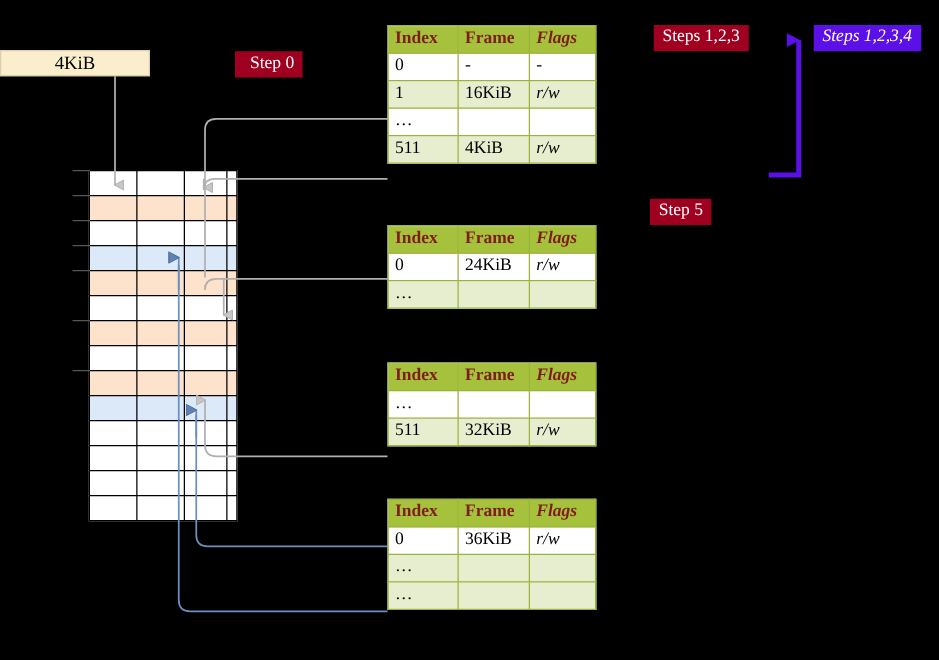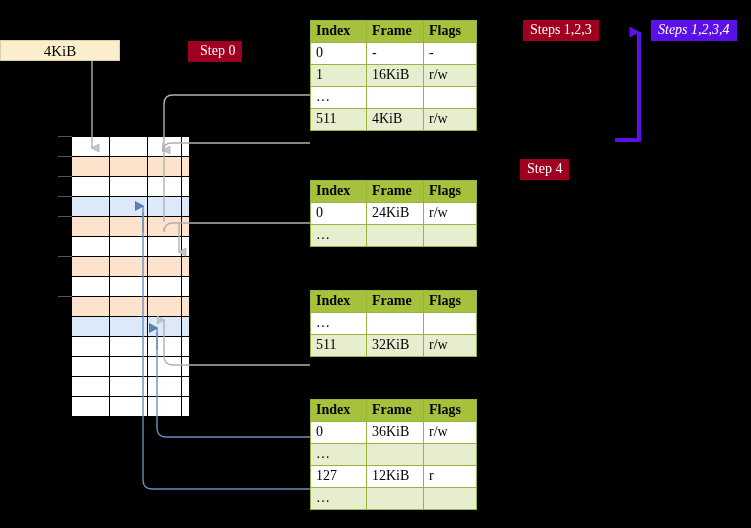--- a/index.html
+++ b/index.html
@@ -62,30 +62,30 @@
     padding:2px 5px 3px 5px;
     height:21px;
     box-sizing:border-box;
     vertical-align:middle;
     text-align:left;
     font-weight:normal;
     white-space:nowrap;
   }
   .ptable th{
     background:#a6c13c;
-    color:#000000;
+    color:#7f1d1d;
     font-weight:bold;
     font-size:14px;
   }
   .ptable tr.alt td{background:#e7eed0;}
   .ptable tr.plain td{background:#ffffff;}
   .ptable td.hl{background:#fbf7a8;}
   .col-index{width:56px;}
   .col-frame{width:57px;}
-  .col-flags{width:53px;}
+  .col-flags{width:53px;font-style:italic;}
 
   
   svg.wires{position:absolute;left:0;top:0;width:751px;height:528px;overflow:visible;pointer-events:none;}
 </style>
 </head>
 <body>
 
 <div class="stage">
 
   <div class="memlabel" id="memlabel" style="left: 0px; top: 40px; width: 120px; height: 21px;">4KiB</div>
@@ -144,21 +144,21 @@
     <path d="M143,212 L143,480 Q143,489 152,489 L310,489" fill="none" stroke="#6b8fbf" stroke-width="1.4"></path>
     <path d="M143,232 L143,206" fill="none" stroke="#6b8fbf" stroke-width="1.4" marker-end="url(#ah-blue)"></path>
 
     <path d="M615,140 L639,140 L639,32" fill="none" stroke="#5b10e8" stroke-width="4" marker-end="url(#ah-violet)"></path>
   </svg>
 
   <div id="badges">
       <div class="badge red" style="left: 188px; top: 41px; background: rgb(160, 0, 32); padding-left: 12px;">Step 0</div>
       <div class="badge red" style="left: 512px; top: 20px; background: rgb(160, 0, 32); margin-left: 11px;">Steps 1,2,3</div>
       <div class="badge violet" style="left: 651px; top: 20px; background: rgb(91, 16, 232);">Steps 1,2,3,4</div>
-      <div class="badge red" style="left: 520px; top: 159px; background: rgb(160, 0, 32);">Step 4</div>
+      <div class="badge red" style="left: 520px; top: 159px; background: rgb(160, 0, 32);">Step 5</div>
     </div>
 
   <div id="tables">
       <table class="ptable" style="left: 310px; top: 20px;">
         <thead>
           <tr>
             <th class="col-index">Index</th>
             <th class="col-frame">Frame</th>
             <th class="col-flags">Flags</th>
           </tr>
@@ -239,25 +239,20 @@
         <tbody>
           <tr class="plain">
             <td class="col-index">0</td>
             <td class="col-frame">36KiB</td>
             <td class="col-flags">r/w</td>
           </tr>
           <tr class="alt">
             <td class="col-index">…</td>
             <td class="col-frame"></td>
             <td class="col-flags"></td>
-          </tr>
-          <tr class="plain">
-            <td class="col-index">127</td>
-            <td class="col-frame">12KiB</td>
-            <td class="col-flags">r</td>
           </tr>
           <tr class="alt">
             <td class="col-index">…</td>
             <td class="col-frame"></td>
             <td class="col-flags"></td>
           </tr>
         </tbody>
       </table>
     </div>
 

